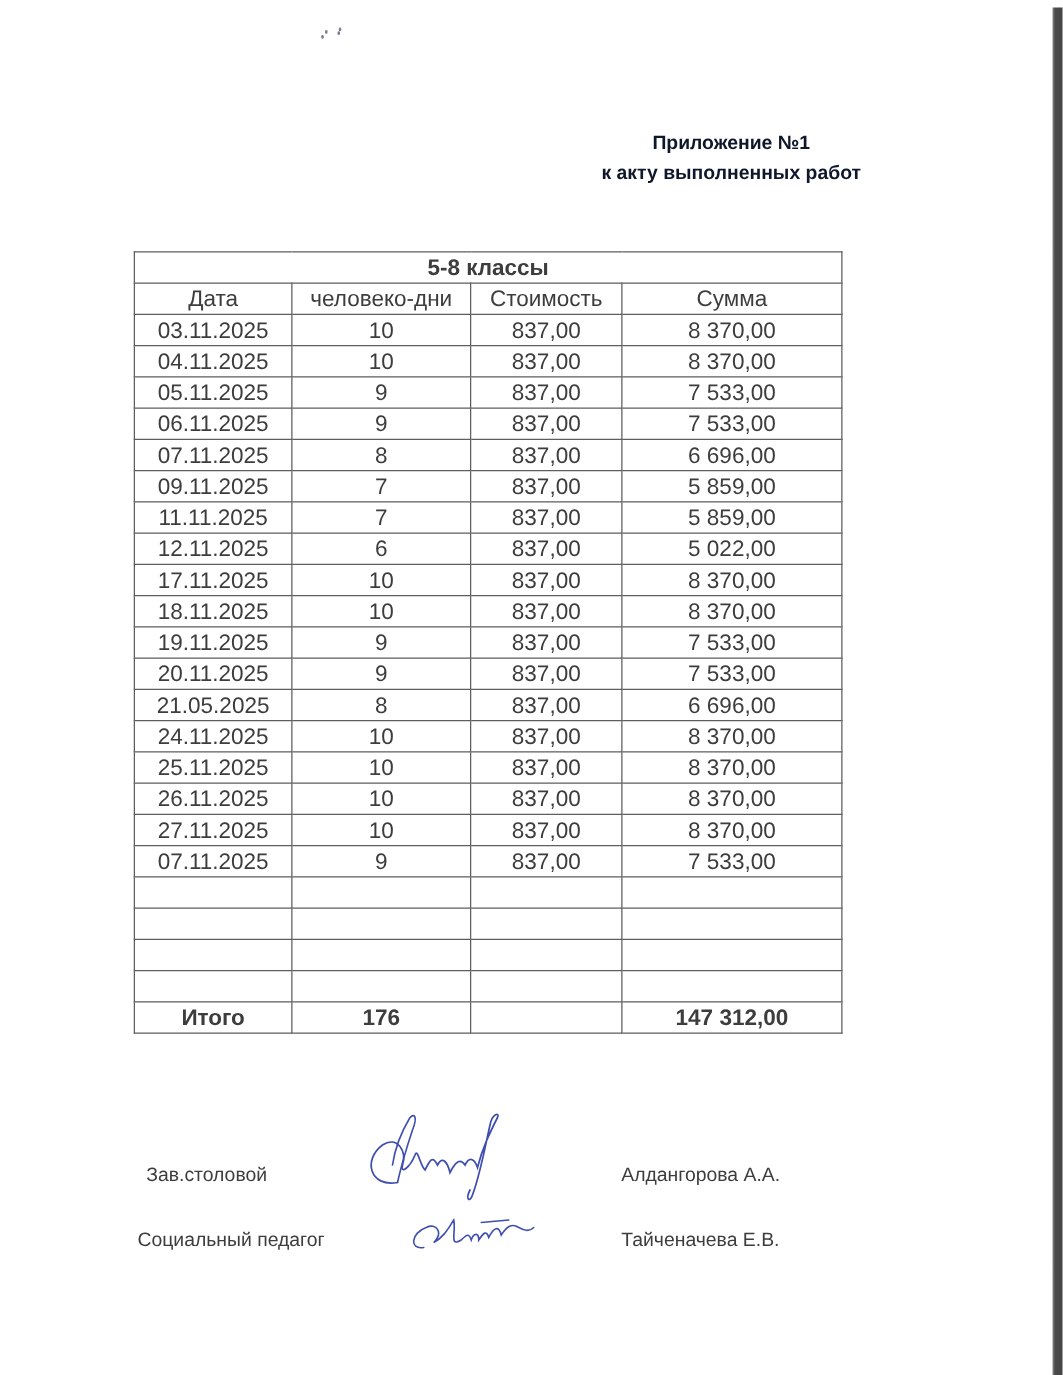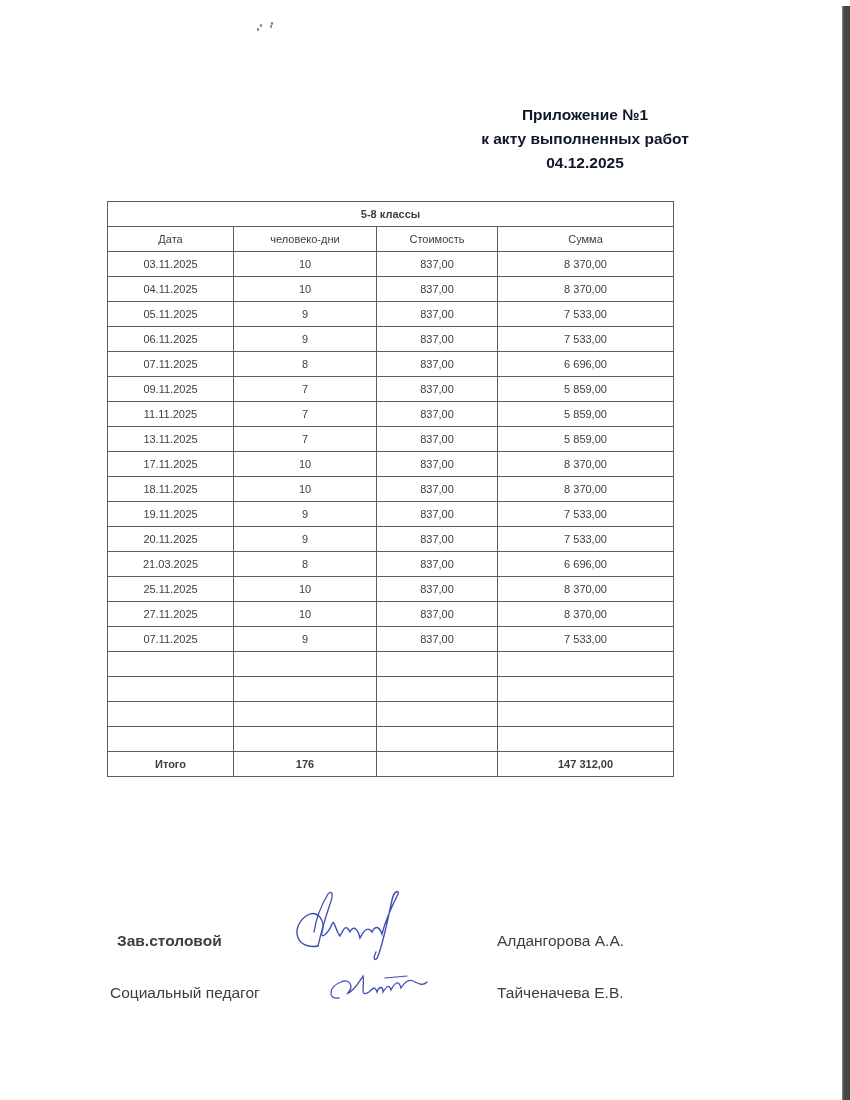--- a/index.html
+++ b/index.html
@@ -19,57 +19,56 @@
   .heading {
     position: absolute; left: 440px; top: 103px; width: 290px;
     text-align: center; font-weight: bold; font-size: 15.5px; line-height: 24px;
     color: #0f172a;
   }
   .heading div { white-space: nowrap; }
 
   table.report {
     position: absolute; left: 107px; top: 201px;
     width: 566px; border-collapse: collapse; table-layout: fixed;
-    font-size: 11px; color: #3d3d3d;
+    font-size: 18px; color: #3d3d3d;
   }
   table.report td, table.report th {
     border: 1px solid #5e5e5e; height: 24px; padding: 0;
     text-align: center; vertical-align: middle; white-space: nowrap;
   }
   table.report th { font-weight: normal; }
   .section-title { font-weight: bold !important; }
   .total td { font-weight: bold; }
   col.c1 { width: 126px; }
   col.c2 { width: 143px; }
   col.c3 { width: 121px; }
   col.c4 { width: 176px; }
 
   .signatures { position: absolute; left: 0; top: 0; width: 850px; height: 1100px; pointer-events: none; }
   .sig-row { position: absolute; font-size: 15.5px; color: #3d3d3d; white-space: nowrap; }
-  .role1 { left: 117px; top: 932px; font-weight: bold; }
+  .role1 { left: 117px; top: 932px; }
   .name1 { left: 497px; top: 932px; }
   .role2 { left: 110px; top: 984px; }
   .name2 { left: 497px; top: 984px; }
   .sig { position: absolute; }
 </style>
 </head>
 <body>
 
 <div class="scan-edge"></div>
 <div class="specks">
   <span class="speck" style="left:2px;top:6px;"></span>
   <span class="speck" style="left:5px;top:2px;"></span>
   <span class="speck" style="left:15px;top:3px;"></span>
   <span class="speck" style="left:16px;top:0px;"></span>
 </div>
 
 <div class="heading">
   <div>Приложение №1</div>
   <div>к акту выполненных работ</div>
-  <div>04.12.2025</div>
 </div>
 
 <table class="report">
   <colgroup>
       <col class="c1">
       <col class="c2">
       <col class="c3">
       <col class="c4">
     </colgroup>
   <thead>
@@ -120,24 +119,24 @@
         <td>837,00</td>
         <td>5 859,00</td>
       </tr>
       <tr>
         <td>11.11.2025</td>
         <td>7</td>
         <td>837,00</td>
         <td>5 859,00</td>
       </tr>
       <tr>
-        <td>13.11.2025</td>
-        <td>7</td>
-        <td>837,00</td>
-        <td>5 859,00</td>
+        <td>12.11.2025</td>
+        <td>6</td>
+        <td>837,00</td>
+        <td>5 022,00</td>
       </tr>
       <tr>
         <td>17.11.2025</td>
         <td>10</td>
         <td>837,00</td>
         <td>8 370,00</td>
       </tr>
       <tr>
         <td>18.11.2025</td>
         <td>10</td>
@@ -150,27 +149,39 @@
         <td>837,00</td>
         <td>7 533,00</td>
       </tr>
       <tr>
         <td>20.11.2025</td>
         <td>9</td>
         <td>837,00</td>
         <td>7 533,00</td>
       </tr>
       <tr>
-        <td>21.03.2025</td>
+        <td>21.05.2025</td>
         <td>8</td>
         <td>837,00</td>
         <td>6 696,00</td>
       </tr>
       <tr>
+        <td>24.11.2025</td>
+        <td>10</td>
+        <td>837,00</td>
+        <td>8 370,00</td>
+      </tr>
+      <tr>
         <td>25.11.2025</td>
+        <td>10</td>
+        <td>837,00</td>
+        <td>8 370,00</td>
+      </tr>
+      <tr>
+        <td>26.11.2025</td>
         <td>10</td>
         <td>837,00</td>
         <td>8 370,00</td>
       </tr>
       <tr>
         <td>27.11.2025</td>
         <td>10</td>
         <td>837,00</td>
         <td>8 370,00</td>
       </tr>

